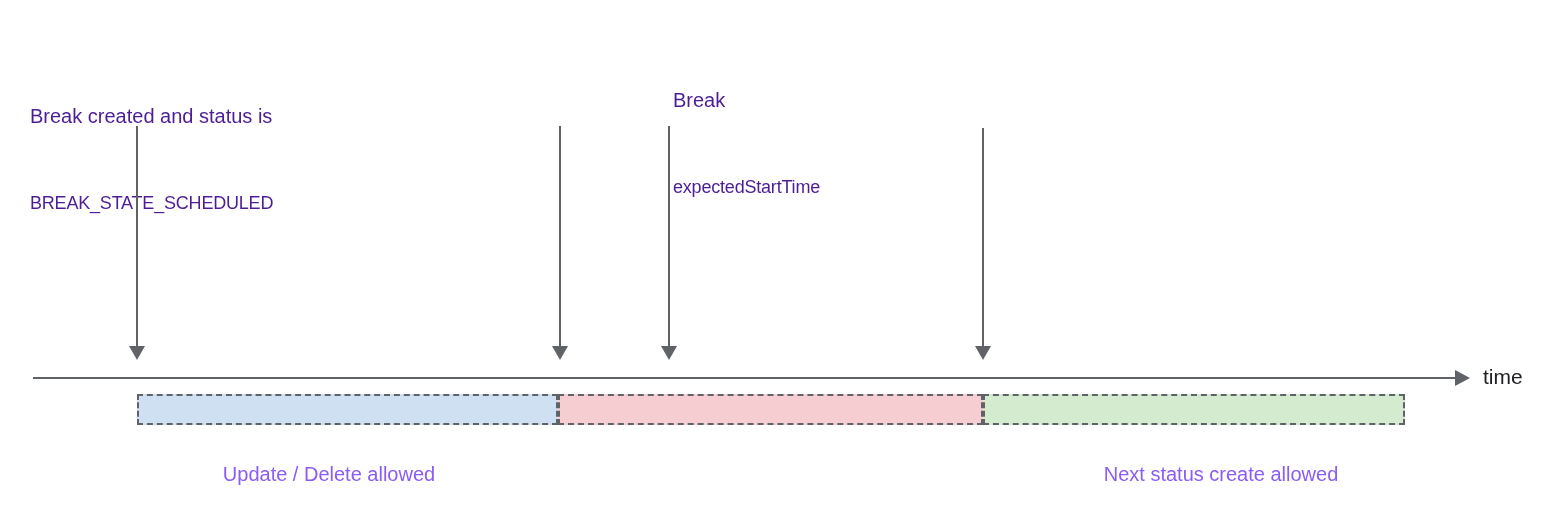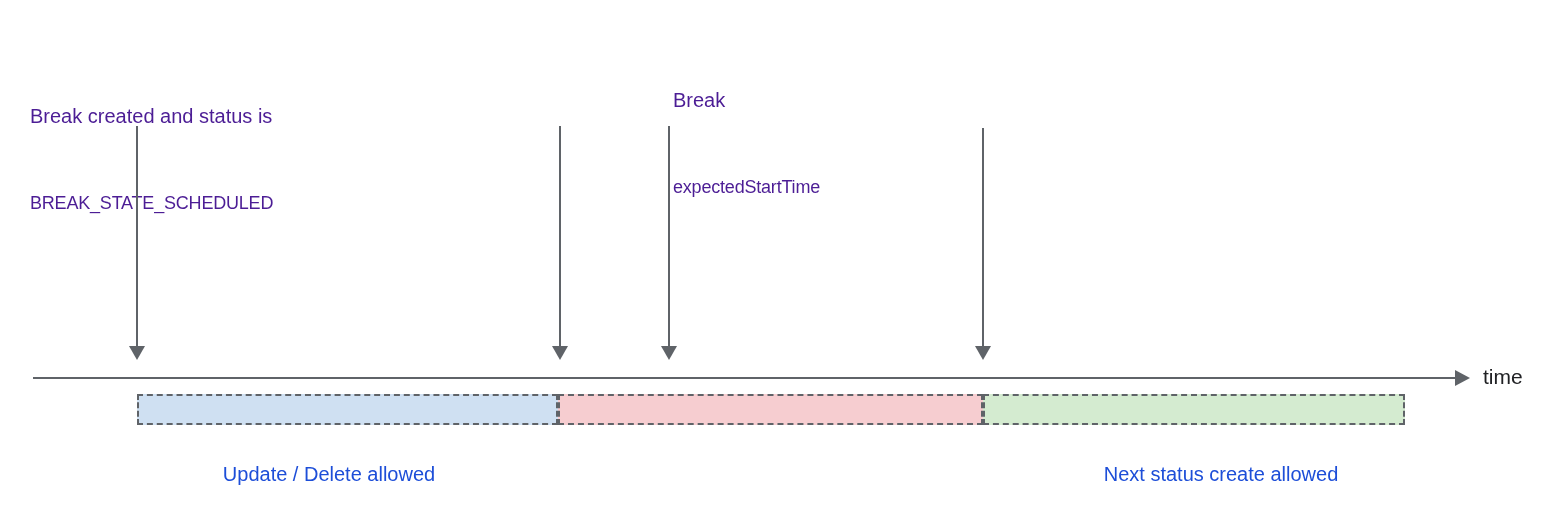--- a/index.html
+++ b/index.html
@@ -79,21 +79,21 @@
     top: 394px;
     height: 31px;
     box-sizing: border-box;
     border: 2px dashed #5f6368;
   }
 
   
   .phase-caption {
     position: absolute;
     top: 461px;
-    color: #1d4ed8;
+    color: #8b5cf6;
     font-size: 20px;
     line-height: 26px;
     text-align: center;
     white-space: pre;
     transform: translateX(-50%);
   }
 </style>
 </head>
 <body>
 

